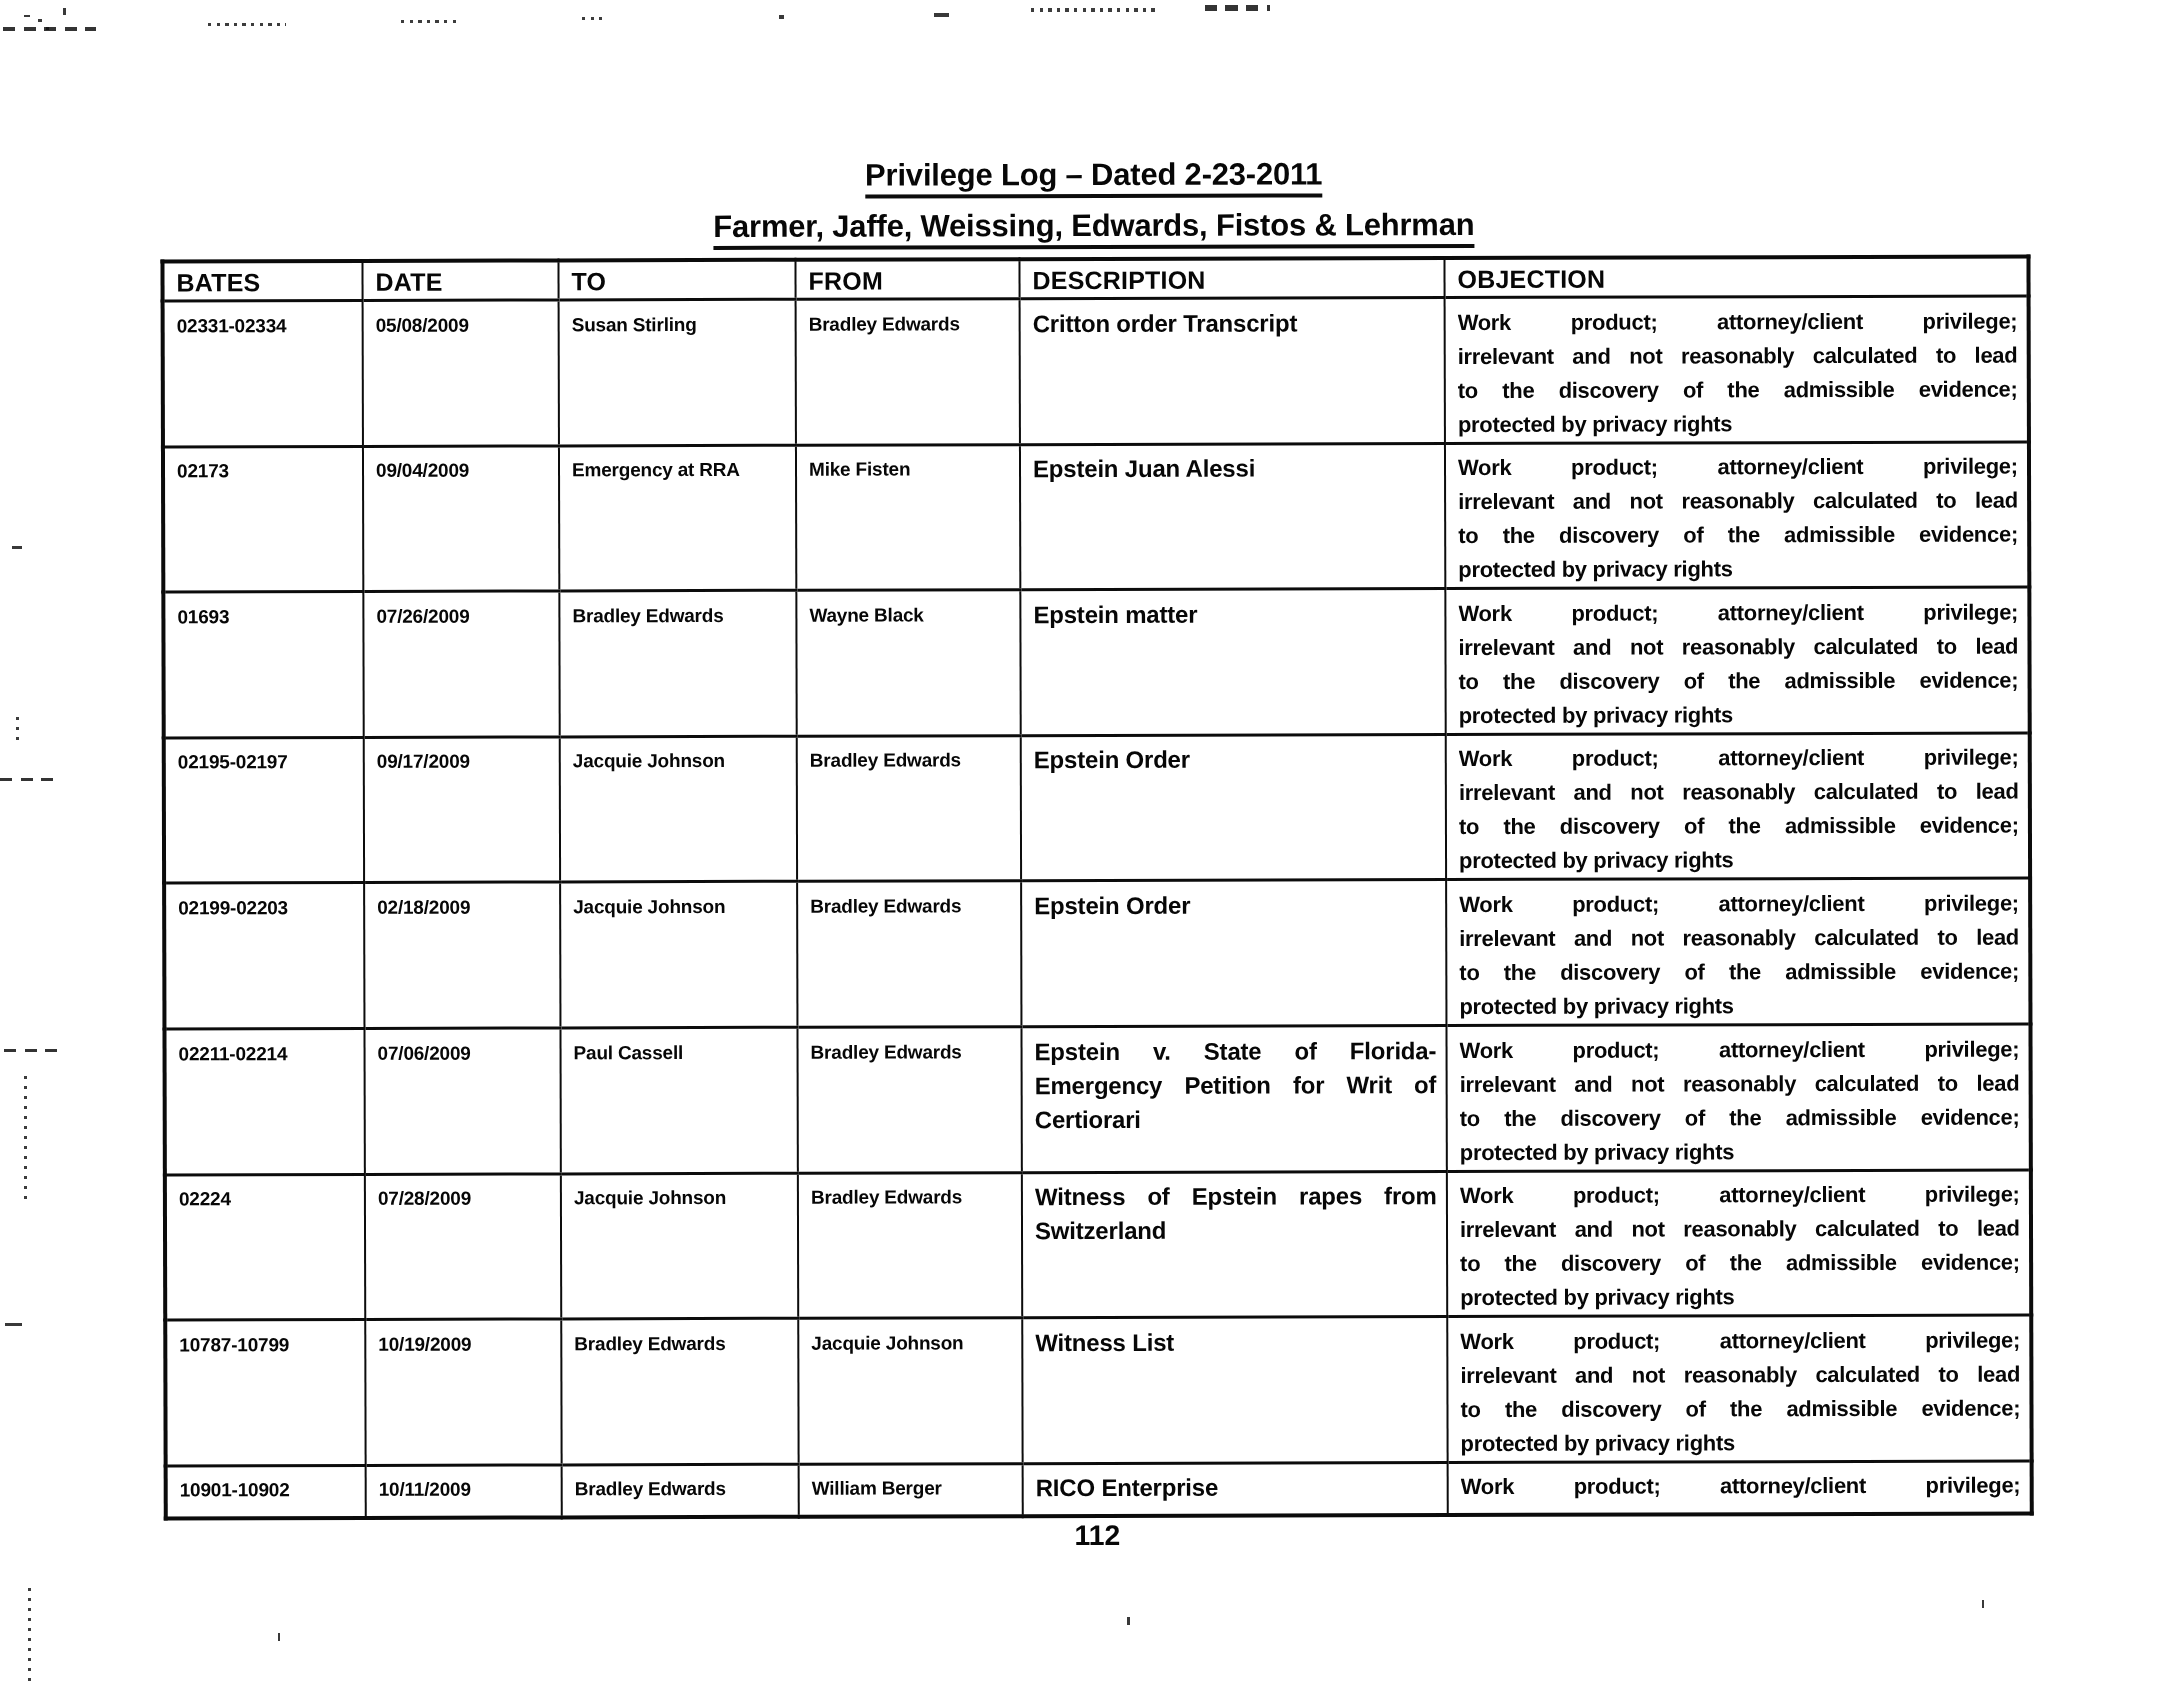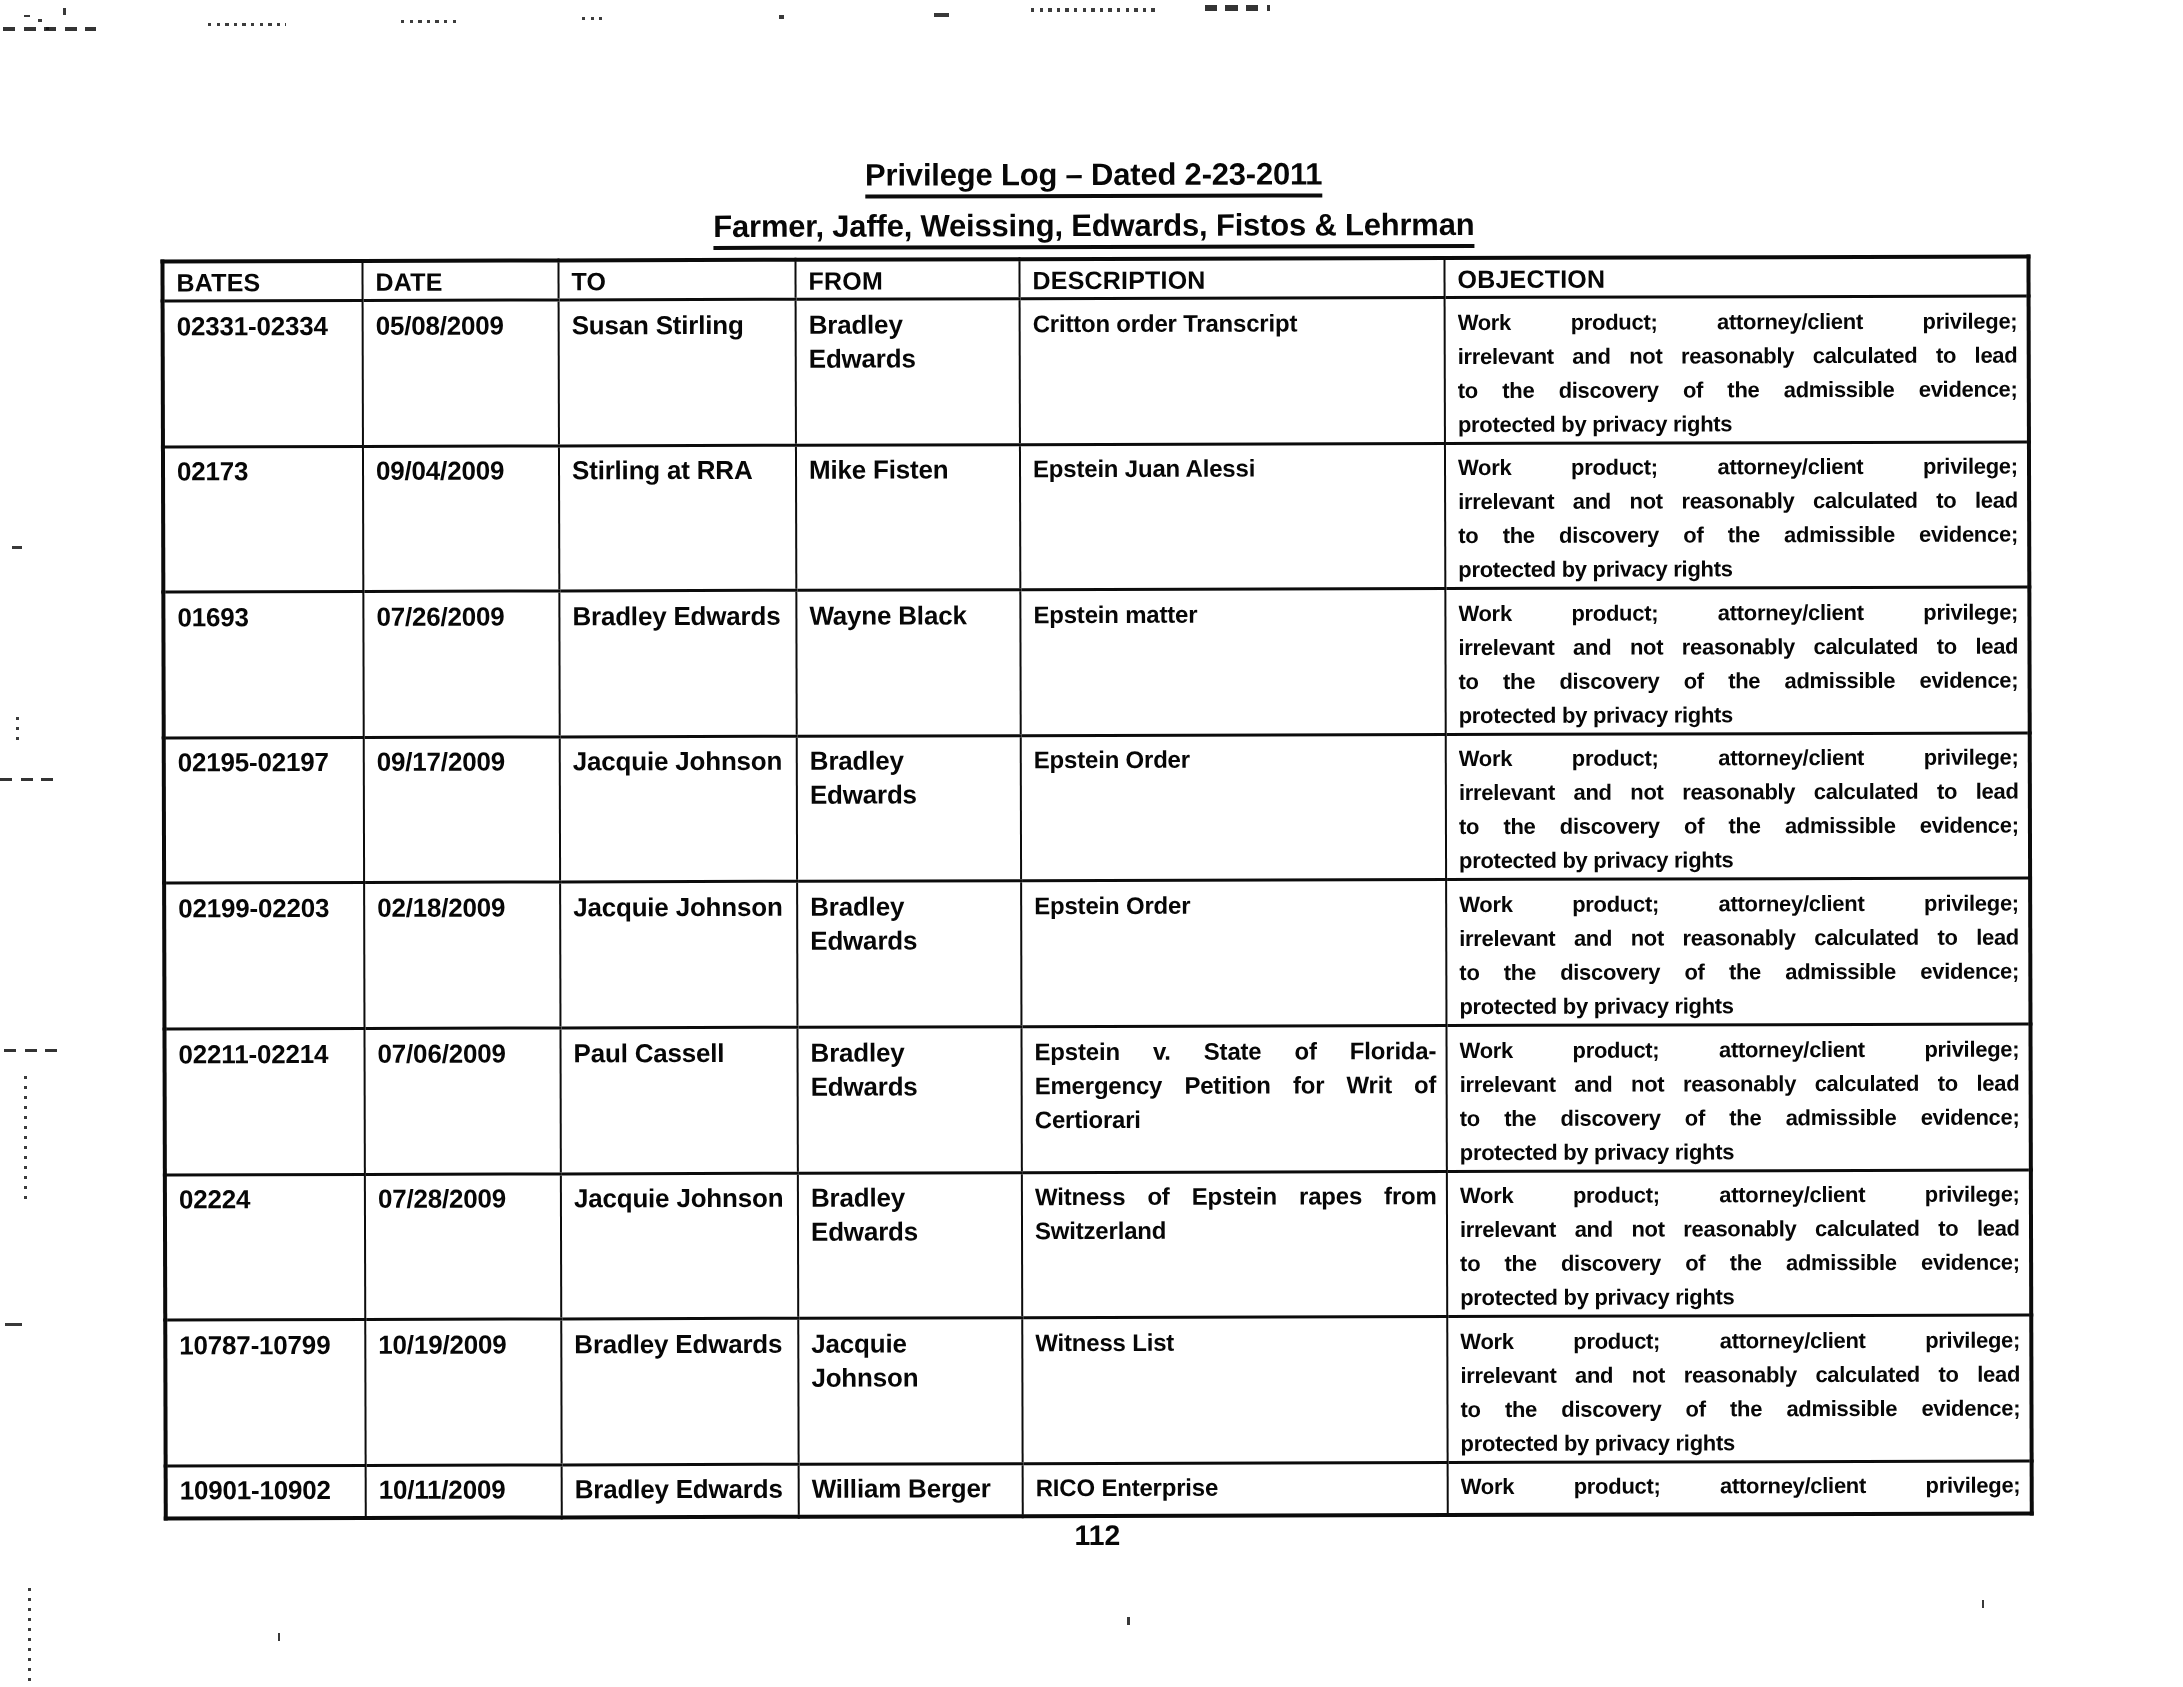--- a/index.html
+++ b/index.html
@@ -41,21 +41,21 @@
   th, td {
     border-left: 2px solid #0c0c0c;
     border-right: 2px solid #0c0c0c;
     border-top: 3.3px solid #0c0c0c;
     border-bottom: 3.3px solid #0c0c0c;
     vertical-align: top;
     text-align: left;
     overflow: hidden;
     padding: 6.6px 9.3px 0 12px;
     font-weight: bold;
-    font-size: 26px;
+    font-size: 19px;
     line-height: 34px;
     letter-spacing: -0.2px;
   }
   thead tr { height: 38px; }
   tbody tr { height: 142px; }
   tbody tr:last-child { height: 53px; }
   th { padding-top: 2px; font-size: 25px; white-space: nowrap; }
   .hd { border-bottom: 3.3px solid #0d0d0d; padding-bottom: 8px; letter-spacing: 0.2px; }
   td.desc { font-size: 24px; }
   td.obj  { font-size: 22px; letter-spacing: -0.3px; }
@@ -112,21 +112,21 @@
           <td class="obj">
             <div class="jl sp">Work product; attorney/client privilege;</div>
             <div class="jl sp">irrelevant and not reasonably calculated to lead</div>
             <div class="jl sp">to the discovery of the admissible evidence;</div>
             <div class="jl">protected by privacy rights</div>
           </td>
         </tr>
         <tr>
           <td>02173</td>
           <td>09/04/2009</td>
-          <td>Stirling at RRA</td>
+          <td>Emergency at RRA</td>
           <td>Mike Fisten</td>
           <td class="desc">
             <div class="jl">Epstein Juan Alessi</div>
           </td>
           <td class="obj">
             <div class="jl sp">Work product; attorney/client privilege;</div>
             <div class="jl sp">irrelevant and not reasonably calculated to lead</div>
             <div class="jl sp">to the discovery of the admissible evidence;</div>
             <div class="jl">protected by privacy rights</div>
           </td>

